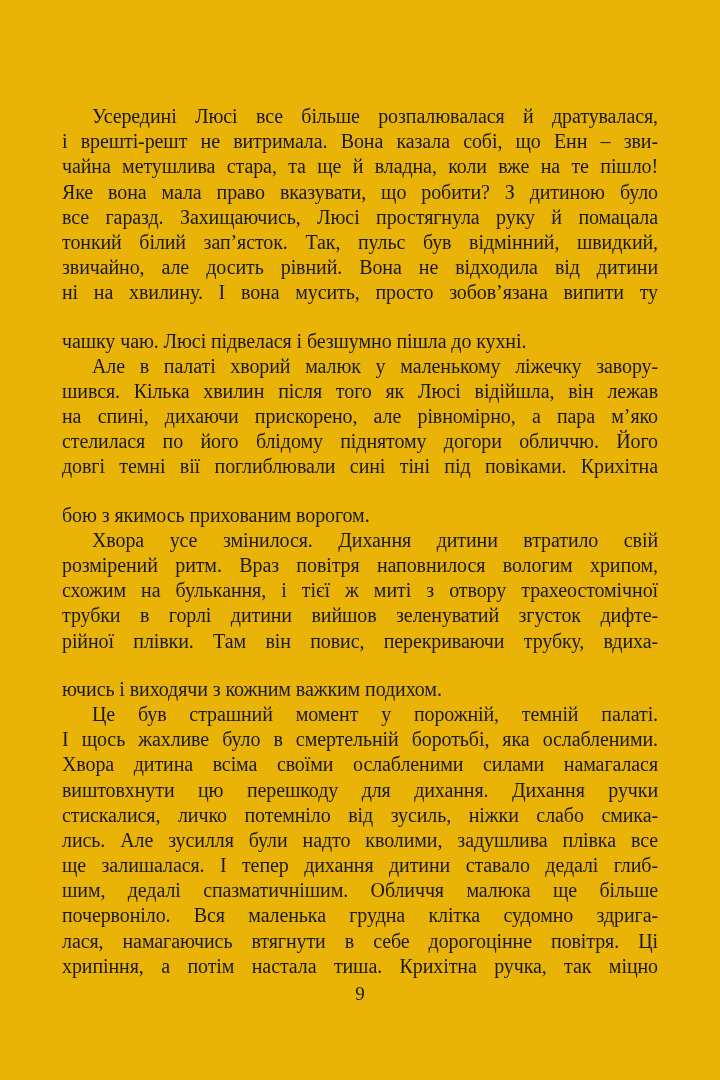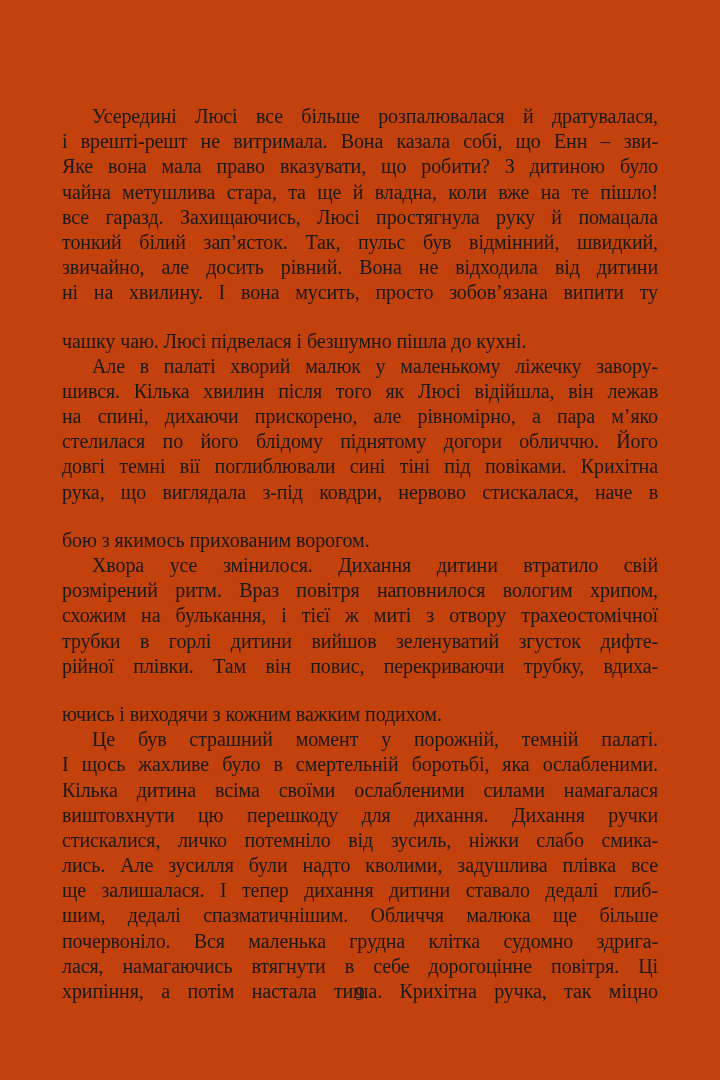--- a/index.html
+++ b/index.html
@@ -5,21 +5,21 @@
   html, body {
     margin: 0;
     padding: 0;
     background: #e8e8e8;
   }
   .page {
     position: relative;
     width: 720px;
     height: 1080px;
     margin: 0 auto;
-    background: #c2410c;
+    background: #eab308;
     overflow: hidden;
     font-family: "Liberation Serif", "DejaVu Serif", serif;
     color: #1a1a1a;
   }
   .text-block {
     position: absolute;
     left: 62px;
     top: 104px;
     width: 596px;
   }
@@ -51,49 +51,48 @@
   }
 </style>
 </head>
 <body>
 
 <div class="page">
   <main class="text-block" id="text-block">
       <div>
         <div class="line indent">Усередині Люсі все більше розпалювалася й дратувалася,</div>
         <div class="line">і врешті-решт не витримала. Вона казала собі, що Енн – зви-</div>
+        <div class="line">чайна метушлива стара, та ще й владна, коли вже на те пішло!</div>
         <div class="line">Яке вона мала право вказувати, що робити? З дитиною було</div>
-        <div class="line">чайна метушлива стара, та ще й владна, коли вже на те пішло!</div>
         <div class="line">все гаразд. Захищаючись, Люсі простягнула руку й помацала</div>
         <div class="line">тонкий білий зап’ясток. Так, пульс був відмінний, швидкий,</div>
         <div class="line">звичайно, але досить рівний. Вона не відходила від дитини</div>
         <div class="line">ні на хвилину. І вона мусить, просто зобов’язана випити ту</div>
         <div class="line para-end">чашку чаю. Люсі підвелася і безшумно пішла до кухні.</div>
       </div>
       <div>
         <div class="line indent">Але в палаті хворий малюк у маленькому ліжечку завору-</div>
         <div class="line">шився. Кілька хвилин після того як Люсі відійшла, він лежав</div>
         <div class="line">на спині, дихаючи прискорено, але рівномірно, а пара м’яко</div>
         <div class="line">стелилася по його блідому піднятому догори обличчю. Його</div>
         <div class="line">довгі темні вії поглиблювали сині тіні під повіками. Крихітна</div>
-        <div class="line">рука, що виглядала з-під ковдри, нервово стискалася, наче в</div>
         <div class="line para-end">бою з якимось прихованим ворогом.</div>
       </div>
       <div>
         <div class="line indent">Хвора усе змінилося. Дихання дитини втратило свій</div>
         <div class="line">розмірений ритм. Враз повітря наповнилося вологим хрипом,</div>
         <div class="line">схожим на булькання, і тієї ж миті з отвору трахеостомічної</div>
         <div class="line">трубки в горлі дитини вийшов зеленуватий згусток дифте-</div>
         <div class="line">рійної плівки. Там він повис, перекриваючи трубку, вдиха-</div>
         <div class="line para-end">ючись і виходячи з кожним важким подихом.</div>
       </div>
       <div>
         <div class="line indent">Це був страшний момент у порожній, темній палаті.</div>
         <div class="line">І щось жахливе було в смертельній боротьбі, яка ослабленими.</div>
-        <div class="line">Кілька дитина всіма своїми ослабленими силами намагалася</div>
+        <div class="line">Хвора дитина всіма своїми ослабленими силами намагалася</div>
         <div class="line">виштовхнути цю перешкоду для дихання. Дихання ручки</div>
         <div class="line">стискалися, личко потемніло від зусиль, ніжки слабо смика-</div>
         <div class="line">лись. Але зусилля були надто кволими, задушлива плівка все</div>
         <div class="line">ще залишалася. І тепер дихання дитини ставало дедалі глиб-</div>
         <div class="line">шим, дедалі спазматичнішим. Обличчя малюка ще більше</div>
         <div class="line">почервоніло. Вся маленька грудна клітка судомно здрига-</div>
         <div class="line">лася, намагаючись втягнути в себе дорогоцінне повітря. Ці</div>
         <div class="line">хрипіння, а потім настала тиша. Крихітна ручка, так міцно</div>
       </div>
     </main>

